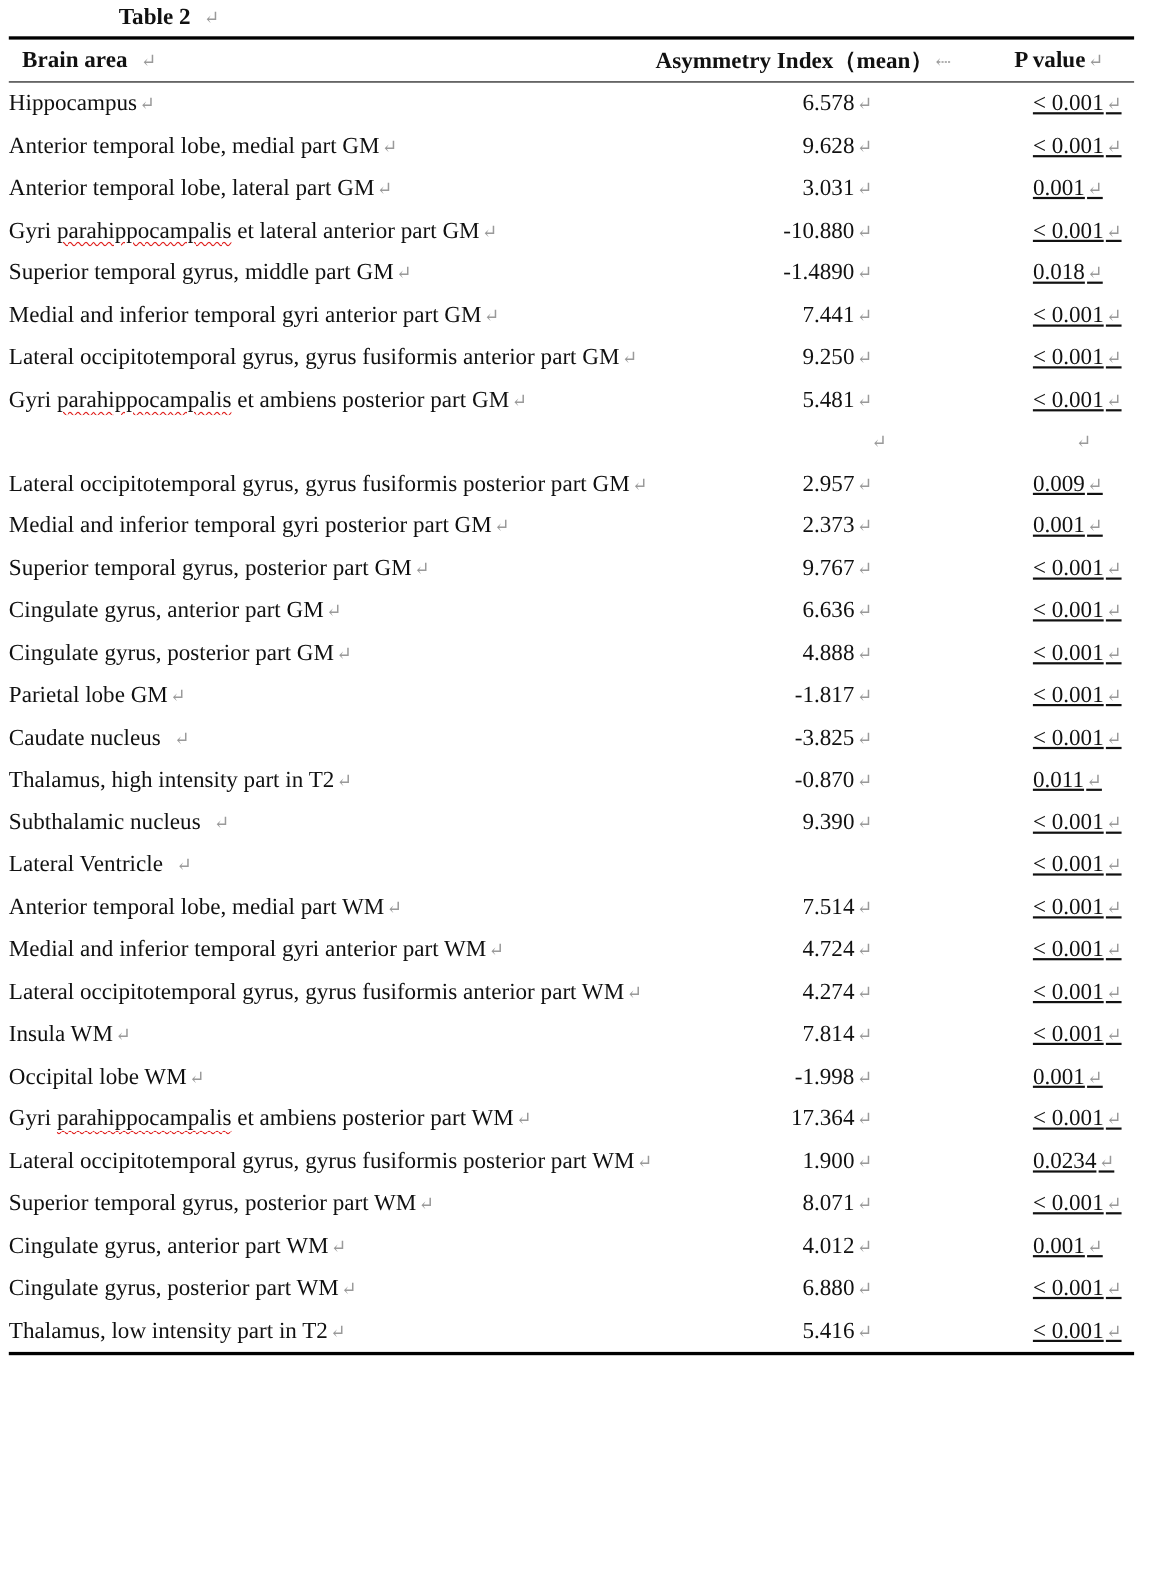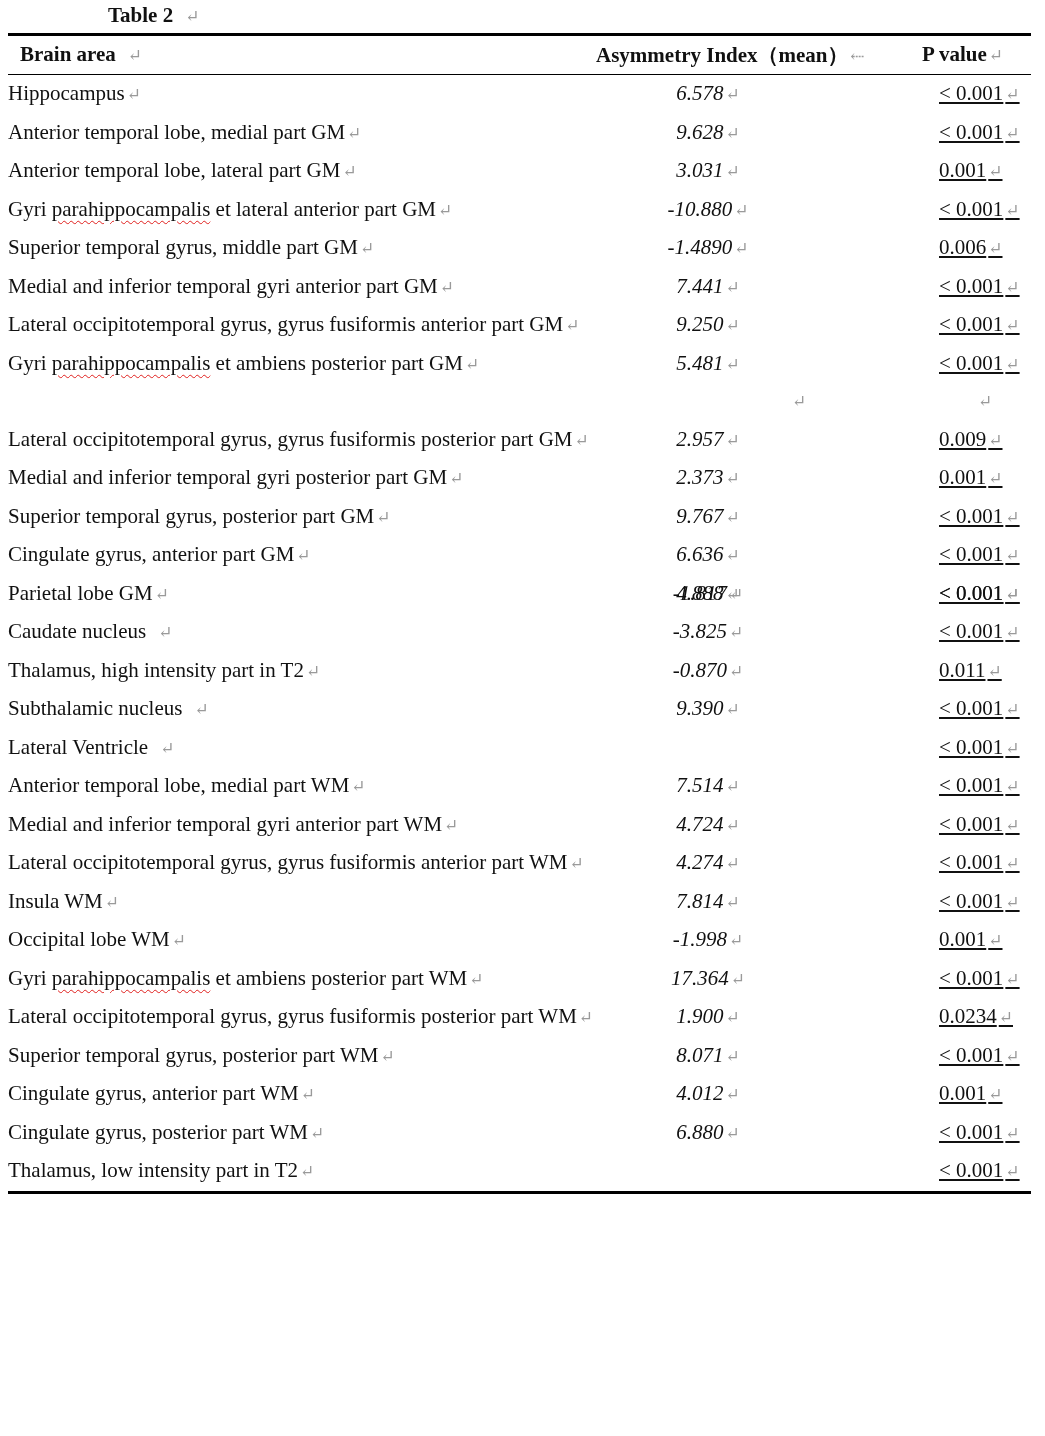--- a/index.html
+++ b/index.html
@@ -11,21 +11,21 @@
   .pm.sp { margin-left: 12px; }
   .tbl { position: absolute; left: 8px; top: 33px; width: 1023px; }
   .rule-thick { height: 3px; background: #000; }
   .rule-thin { height: 1px; background: #000; }
   .hdr { position: relative; height: 38px; font-size: 21px; font-weight: bold; }
   .hdr .c1 { position: absolute; left: 12px; top: 6px; }
   .hdr .c2 { position: absolute; left: 588px; top: 5px; }
   .hdr .c3 { position: absolute; left: 914px; top: 6px; }
   .row { position: relative; font-size: 21px; line-height: 37.5px; }
   .row .c1 { width: 625px; text-align: justify; text-align-last: left; }
-  .row .c2 { position: absolute; top: 0; left: 700px; width: 170px; margin-left: -85px; text-align: center; font-style: italic; }
+  .row .c2 { position: absolute; top: 0; left: 700px; width: 170px; margin-left: -85px; text-align: right; }
   .row .c3 { position: absolute; top: 0; left: 996px; width: 130px; margin-left: -65px; text-align: left; text-decoration: underline; }
   .squig { text-decoration: underline wavy #e0201e; text-decoration-thickness: 1px; text-underline-offset: 4px; }
   .blank { height: 37.5px; position: relative; }
   .blank .c2, .blank .c3 { position: absolute; top: 0; line-height: 37.5px; color: #9a9a9a; font-size: 17px; }
 </style>
 </head>
 <body>
 
 <div class="caption">
   <span>Table 2</span><span class="pm sp">↵</span>
@@ -56,21 +56,21 @@
         <div class="c3"><span>0.001</span><span class="pm">↵</span></div>
       </div>
       <div class="row">
         <div class="c1"><span>Gyri </span><span class="squig">parahippocampalis</span><span> et lateral anterior part GM</span><span class="pm">↵</span></div>
         <div class="c2"><span>-10.880</span><span class="pm">↵</span></div>
         <div class="c3"><span>&lt; 0.001</span><span class="pm">↵</span></div>
       </div>
       <div class="row">
         <div class="c1"><span>Superior temporal gyrus, middle part GM</span><span class="pm">↵</span></div>
         <div class="c2"><span>-1.4890</span><span class="pm">↵</span></div>
-        <div class="c3"><span>0.006</span><span class="pm">↵</span></div>
+        <div class="c3"><span>0.018</span><span class="pm">↵</span></div>
       </div>
       <div class="row">
         <div class="c1"><span>Medial and inferior temporal gyri anterior part GM</span><span class="pm">↵</span></div>
         <div class="c2"><span>7.441</span><span class="pm">↵</span></div>
         <div class="c3"><span>&lt; 0.001</span><span class="pm">↵</span></div>
       </div>
       <div class="row">
         <div class="c1"><span>Lateral occipitotemporal gyrus, gyrus fusiformis anterior part GM</span><span class="pm">↵</span></div>
         <div class="c2"><span>9.250</span><span class="pm">↵</span></div>
         <div class="c3"><span>&lt; 0.001</span><span class="pm">↵</span></div>
@@ -98,20 +98,21 @@
         <div class="c1"><span>Superior temporal gyrus, posterior part GM</span><span class="pm">↵</span></div>
         <div class="c2"><span>9.767</span><span class="pm">↵</span></div>
         <div class="c3"><span>&lt; 0.001</span><span class="pm">↵</span></div>
       </div>
       <div class="row">
         <div class="c1"><span>Cingulate gyrus, anterior part GM</span><span class="pm">↵</span></div>
         <div class="c2"><span>6.636</span><span class="pm">↵</span></div>
         <div class="c3"><span>&lt; 0.001</span><span class="pm">↵</span></div>
       </div>
       <div class="row">
+        <div class="c1"><span>Cingulate gyrus, posterior part GM</span><span class="pm">↵</span></div>
         <div class="c2"><span>4.888</span><span class="pm">↵</span></div>
         <div class="c3"><span>&lt; 0.001</span><span class="pm">↵</span></div>
       </div>
       <div class="row">
         <div class="c1"><span>Parietal lobe GM</span><span class="pm">↵</span></div>
         <div class="c2"><span>-1.817</span><span class="pm">↵</span></div>
         <div class="c3"><span>&lt; 0.001</span><span class="pm">↵</span></div>
       </div>
       <div class="row">
         <div class="c1"><span>Caudate nucleus</span><span class="pm sp">↵</span></div>
@@ -177,17 +178,18 @@
         <div class="c2"><span>4.012</span><span class="pm">↵</span></div>
         <div class="c3"><span>0.001</span><span class="pm">↵</span></div>
       </div>
       <div class="row">
         <div class="c1"><span>Cingulate gyrus, posterior part WM</span><span class="pm">↵</span></div>
         <div class="c2"><span>6.880</span><span class="pm">↵</span></div>
         <div class="c3"><span>&lt; 0.001</span><span class="pm">↵</span></div>
       </div>
       <div class="row">
         <div class="c1"><span>Thalamus, low intensity part in T2</span><span class="pm">↵</span></div>
+        <div class="c2"><span>5.416</span><span class="pm">↵</span></div>
         <div class="c3"><span>&lt; 0.001</span><span class="pm">↵</span></div>
       </div>
     </div>
   <div class="rule-thick"></div>
 </div>
 
 </body></html>

